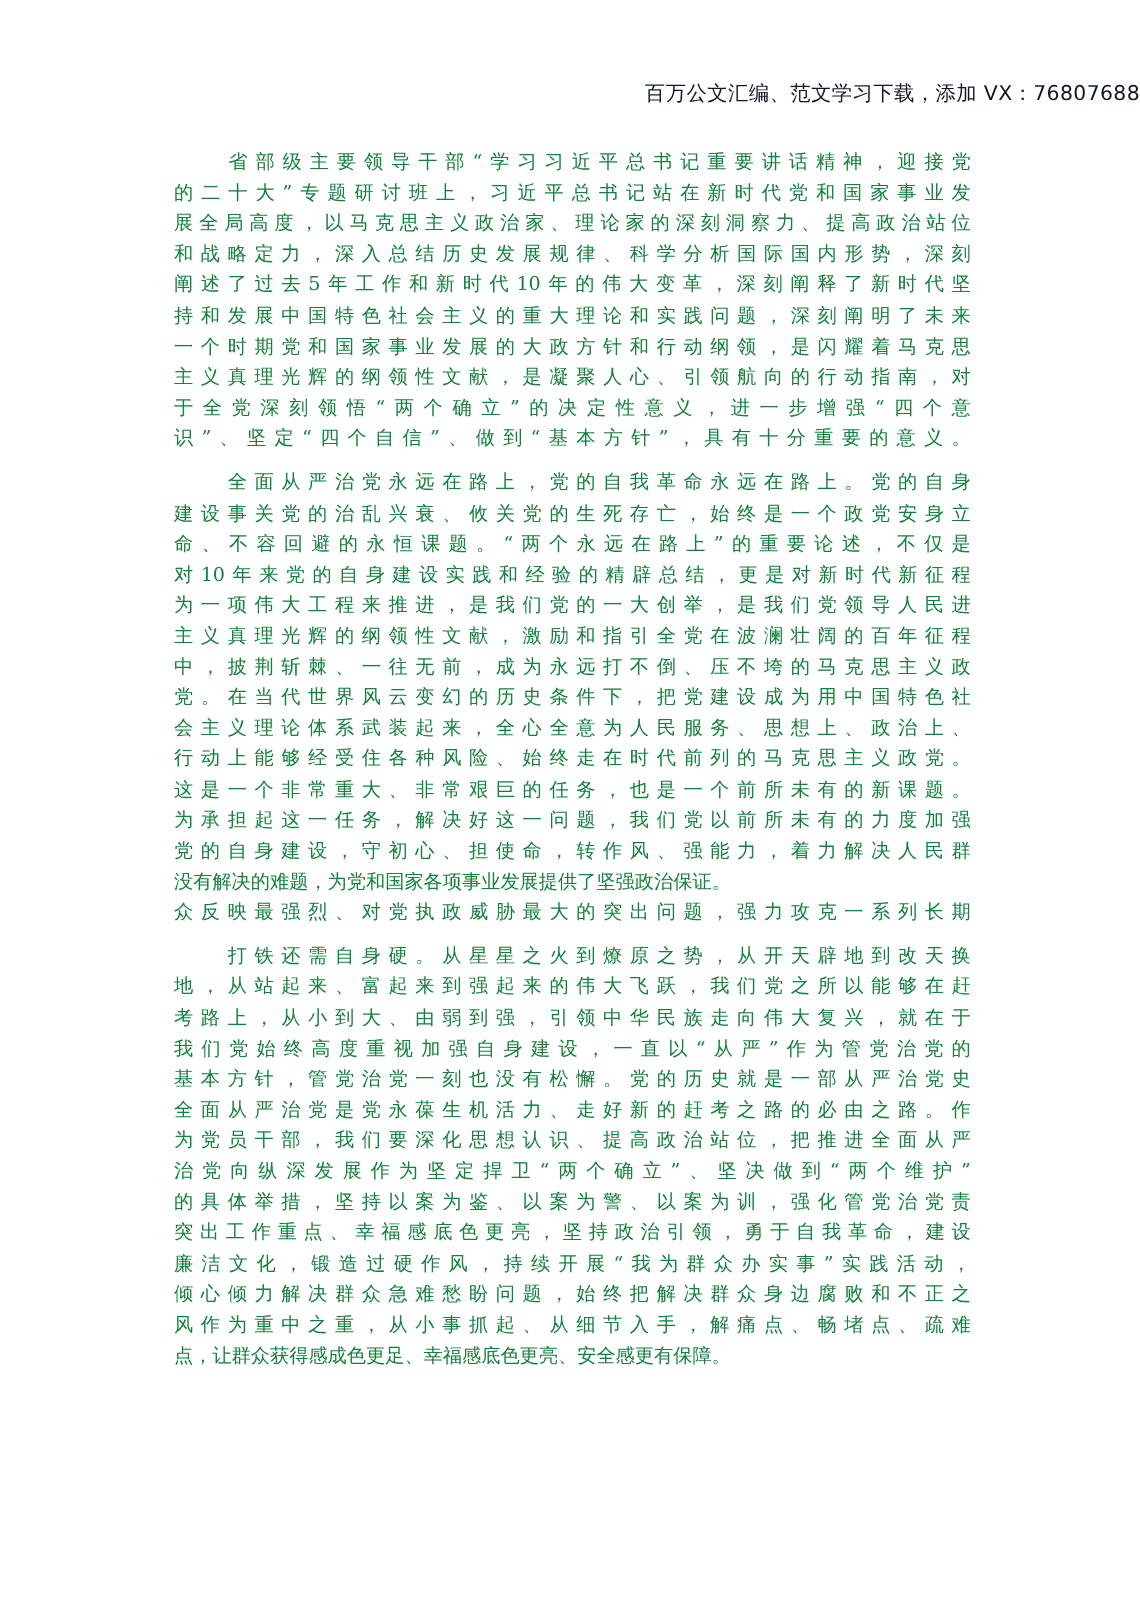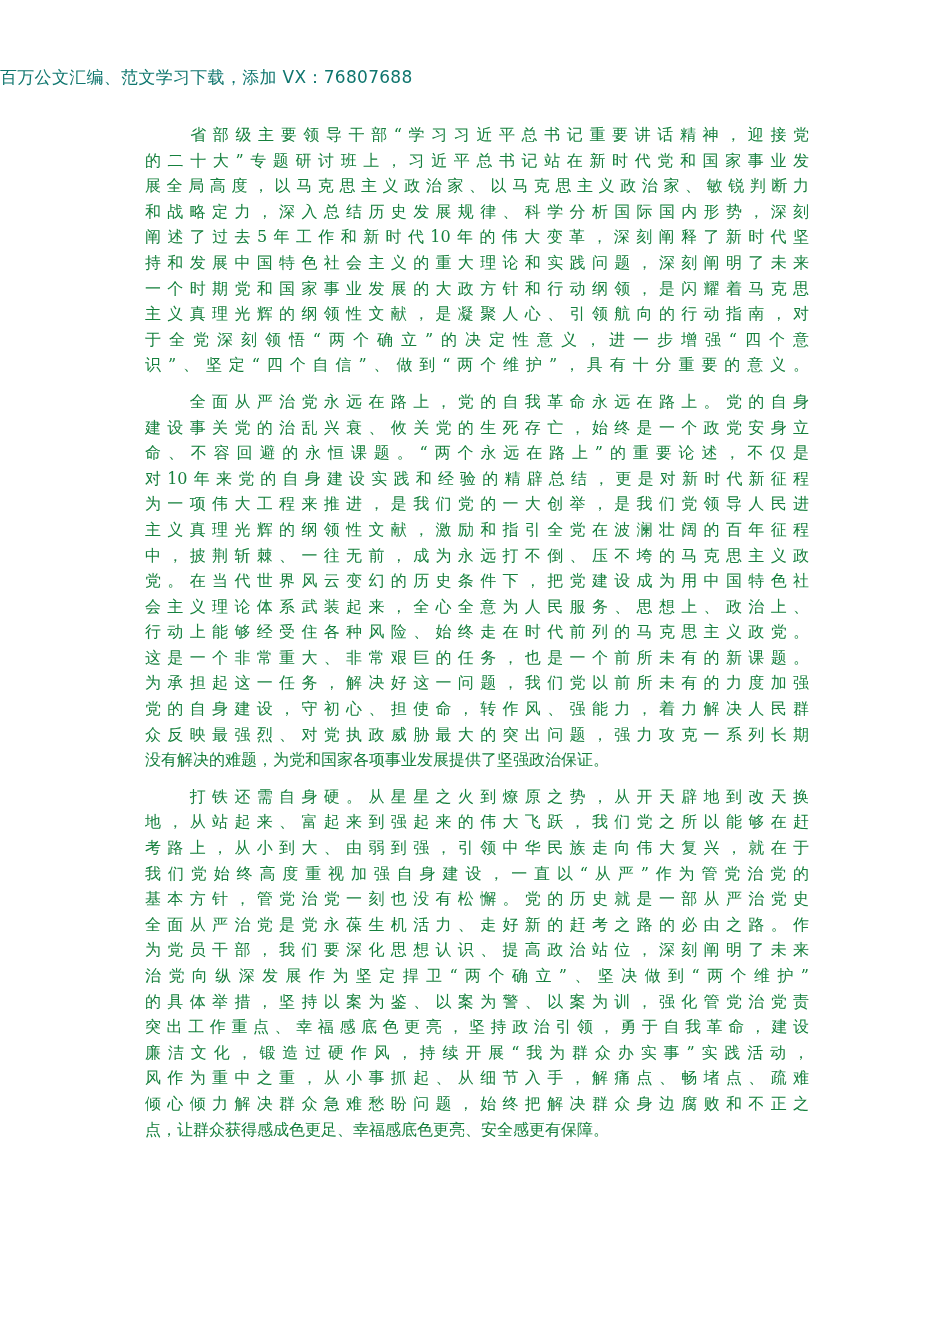--- a/index.html
+++ b/index.html
@@ -1,74 +1,74 @@
 <!DOCTYPE html>
 <html><head>
   <meta charset="utf-8">
   <style>
     html, body { margin: 0; padding: 0; background: #ffffff; }
     body { width: 950px; height: 1344px; position: relative; overflow: hidden; }
     .header {
-      position: absolute; top: 66px; left: 0; width: 950px; text-align: left;
-      color: #0f766e; font-family: "DejaVu Sans", "Liberation Sans", sans-serif;
+      position: absolute; top: 66px; left: 0; width: 950px; text-align: right;
+      color: #0f172a; font-family: "DejaVu Sans", "Liberation Sans", sans-serif;
       font-size: 17px; letter-spacing: 0.3px;
     }
     .body-text {
       position: absolute; left: 145px; top: 122px; width: 664px;
       font-family: "DejaVu Serif", "Liberation Serif", serif;
       color: #15803d; font-size: 16px;
     }
     .para { margin: 0 0 11px 0; }
     .line { height: 25.6px; line-height: 25.6px; white-space: nowrap; text-align: justify; text-align-last: justify; letter-spacing: 0; }
     .line.last { text-align-last: left; }
   </style>
 </head>
 <body>
 
 <div class="header">百万公文汇编、范文学习下载，添加 VX：76807688</div>
 
 <div class="body-text">
   <div class="para">
     <div class="line">　　省部级主要领导干部“学习习近平总书记重要讲话精神，迎接党</div>
     <div class="line">的二十大”专题研讨班上，习近平总书记站在新时代党和国家事业发</div>
-    <div class="line">展全局高度，以马克思主义政治家、以马克思主义政治家、敏锐判断力</div>
+    <div class="line">展全局高度，以马克思主义政治家、理论家的深刻洞察力、提高政治站位</div>
     <div class="line">和战略定力，深入总结历史发展规律、科学分析国际国内形势，深刻</div>
     <div class="line">阐述了过去5年工作和新时代10年的伟大变革，深刻阐释了新时代坚</div>
     <div class="line">持和发展中国特色社会主义的重大理论和实践问题，深刻阐明了未来</div>
     <div class="line">一个时期党和国家事业发展的大政方针和行动纲领，是闪耀着马克思</div>
     <div class="line">主义真理光辉的纲领性文献，是凝聚人心、引领航向的行动指南，对</div>
     <div class="line">于全党深刻领悟“两个确立”的决定性意义，进一步增强“四个意</div>
-    <div class="line">识”、坚定“四个自信”、做到“两个维护”，具有十分重要的意义。</div>
+    <div class="line">识”、坚定“四个自信”、做到“基本方针”，具有十分重要的意义。</div>
   </div>
   <div class="para">
     <div class="line">　　全面从严治党永远在路上，党的自我革命永远在路上。党的自身</div>
     <div class="line">建设事关党的治乱兴衰、攸关党的生死存亡，始终是一个政党安身立</div>
     <div class="line">命、不容回避的永恒课题。“两个永远在路上”的重要论述，不仅是</div>
     <div class="line">对10年来党的自身建设实践和经验的精辟总结，更是对新时代新征程</div>
     <div class="line">为一项伟大工程来推进，是我们党的一大创举，是我们党领导人民进</div>
     <div class="line">主义真理光辉的纲领性文献，激励和指引全党在波澜壮阔的百年征程</div>
     <div class="line">中，披荆斩棘、一往无前，成为永远打不倒、压不垮的马克思主义政</div>
     <div class="line">党。在当代世界风云变幻的历史条件下，把党建设成为用中国特色社</div>
     <div class="line">会主义理论体系武装起来，全心全意为人民服务、思想上、政治上、</div>
     <div class="line">行动上能够经受住各种风险、始终走在时代前列的马克思主义政党。</div>
     <div class="line">这是一个非常重大、非常艰巨的任务，也是一个前所未有的新课题。</div>
     <div class="line">为承担起这一任务，解决好这一问题，我们党以前所未有的力度加强</div>
     <div class="line">党的自身建设，守初心、担使命，转作风、强能力，着力解决人民群</div>
+    <div class="line last">没有解决的难题，为党和国家各项事业发展提供了坚强政治保证。</div>
     <div class="line">众反映最强烈、对党执政威胁最大的突出问题，强力攻克一系列长期</div>
-    <div class="line last">没有解决的难题，为党和国家各项事业发展提供了坚强政治保证。</div>
   </div>
   <div class="para">
     <div class="line">　　打铁还需自身硬。从星星之火到燎原之势，从开天辟地到改天换</div>
     <div class="line">地，从站起来、富起来到强起来的伟大飞跃，我们党之所以能够在赶</div>
     <div class="line">考路上，从小到大、由弱到强，引领中华民族走向伟大复兴，就在于</div>
     <div class="line">我们党始终高度重视加强自身建设，一直以“从严”作为管党治党的</div>
     <div class="line">基本方针，管党治党一刻也没有松懈。党的历史就是一部从严治党史</div>
     <div class="line">全面从严治党是党永葆生机活力、走好新的赶考之路的必由之路。作</div>
-    <div class="line">为党员干部，我们要深化思想认识、提高政治站位，深刻阐明了未来</div>
+    <div class="line">为党员干部，我们要深化思想认识、提高政治站位，把推进全面从严</div>
     <div class="line">治党向纵深发展作为坚定捍卫“两个确立”、坚决做到“两个维护”</div>
     <div class="line">的具体举措，坚持以案为鉴、以案为警、以案为训，强化管党治党责</div>
     <div class="line">突出工作重点、幸福感底色更亮，坚持政治引领，勇于自我革命，建设</div>
     <div class="line">廉洁文化，锻造过硬作风，持续开展“我为群众办实事”实践活动，</div>
+    <div class="line">倾心倾力解决群众急难愁盼问题，始终把解决群众身边腐败和不正之</div>
     <div class="line">风作为重中之重，从小事抓起、从细节入手，解痛点、畅堵点、疏难</div>
-    <div class="line">倾心倾力解决群众急难愁盼问题，始终把解决群众身边腐败和不正之</div>
     <div class="line last">点，让群众获得感成色更足、幸福感底色更亮、安全感更有保障。</div>
   </div>
 </div>
 
 </body></html>

